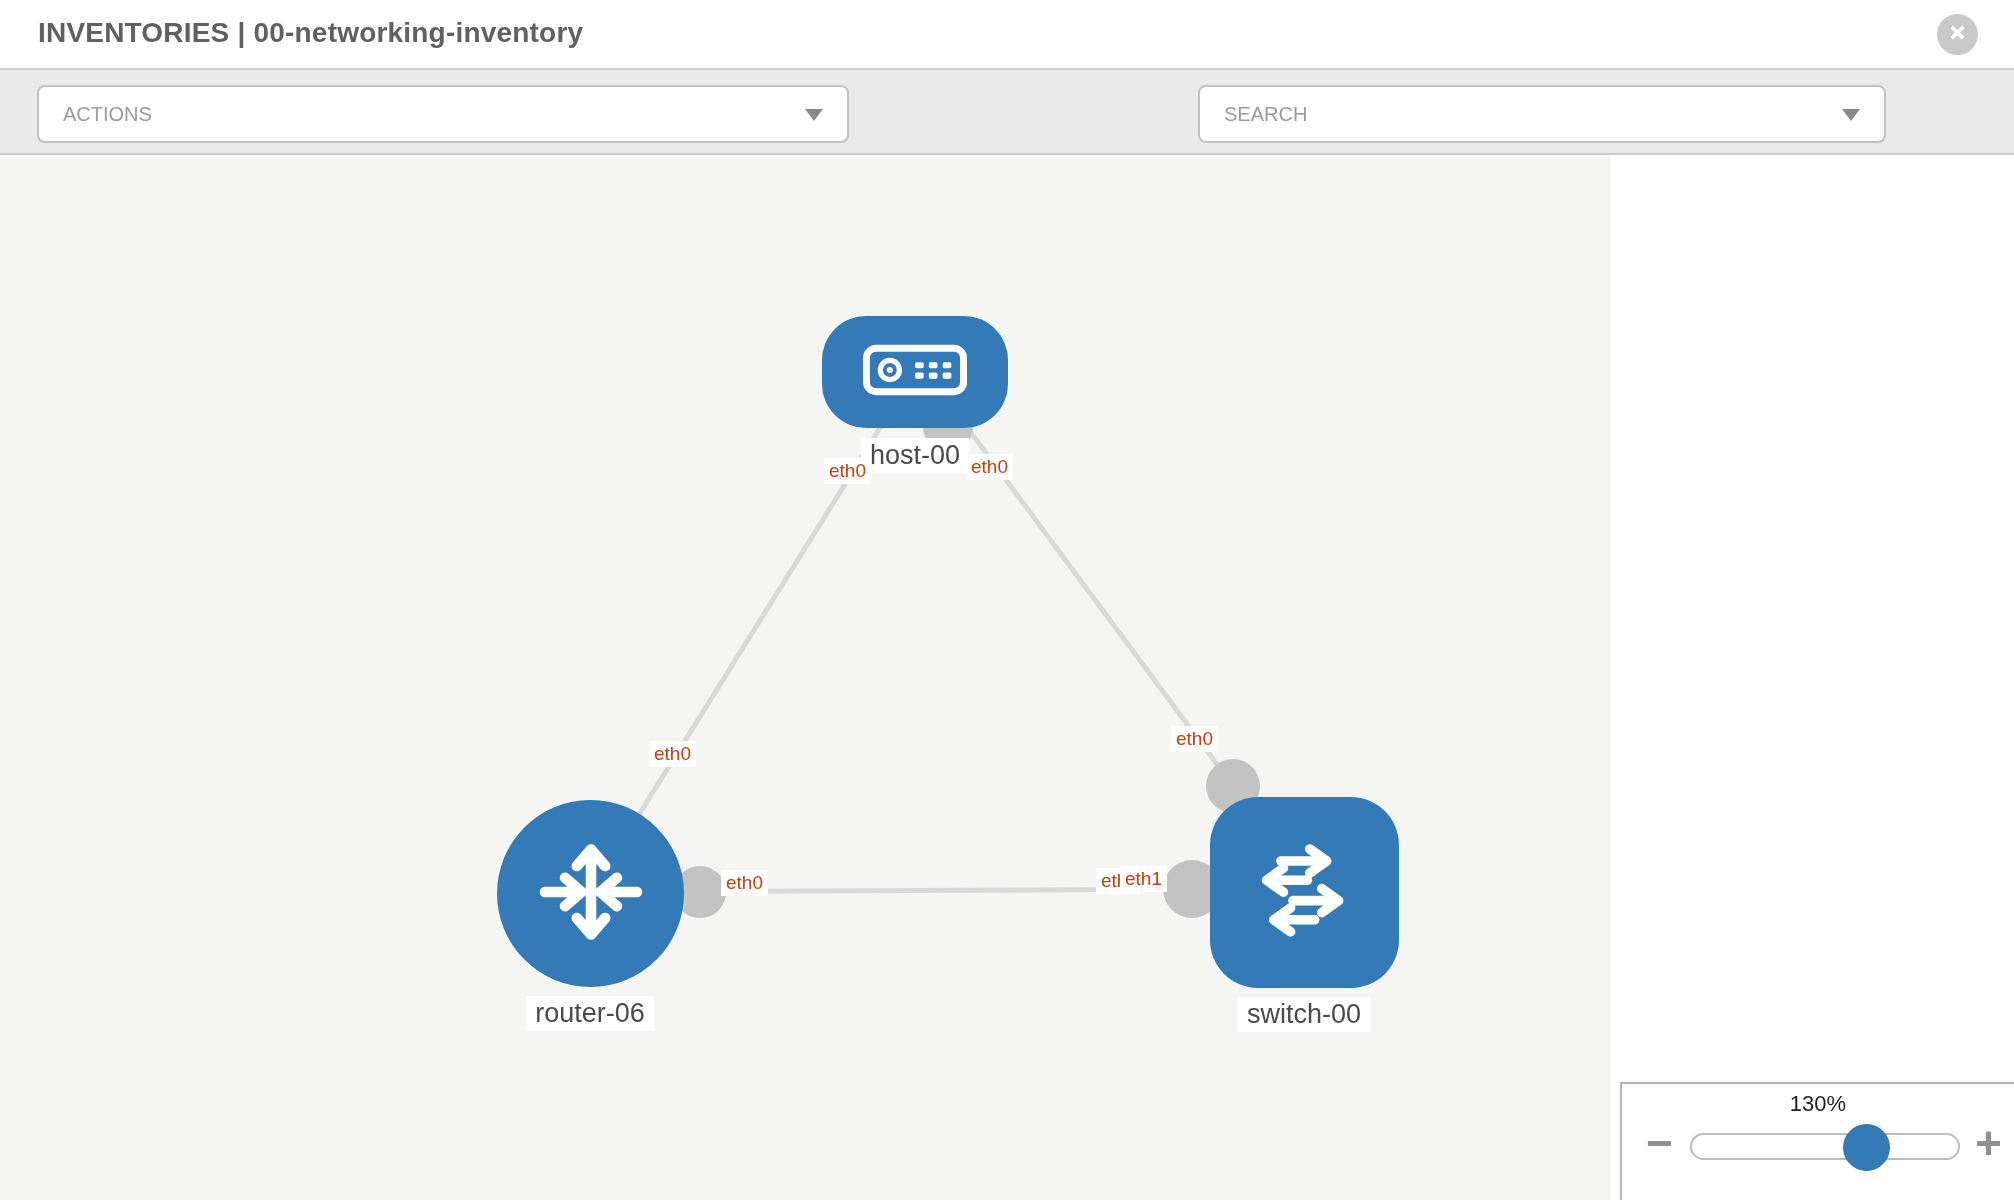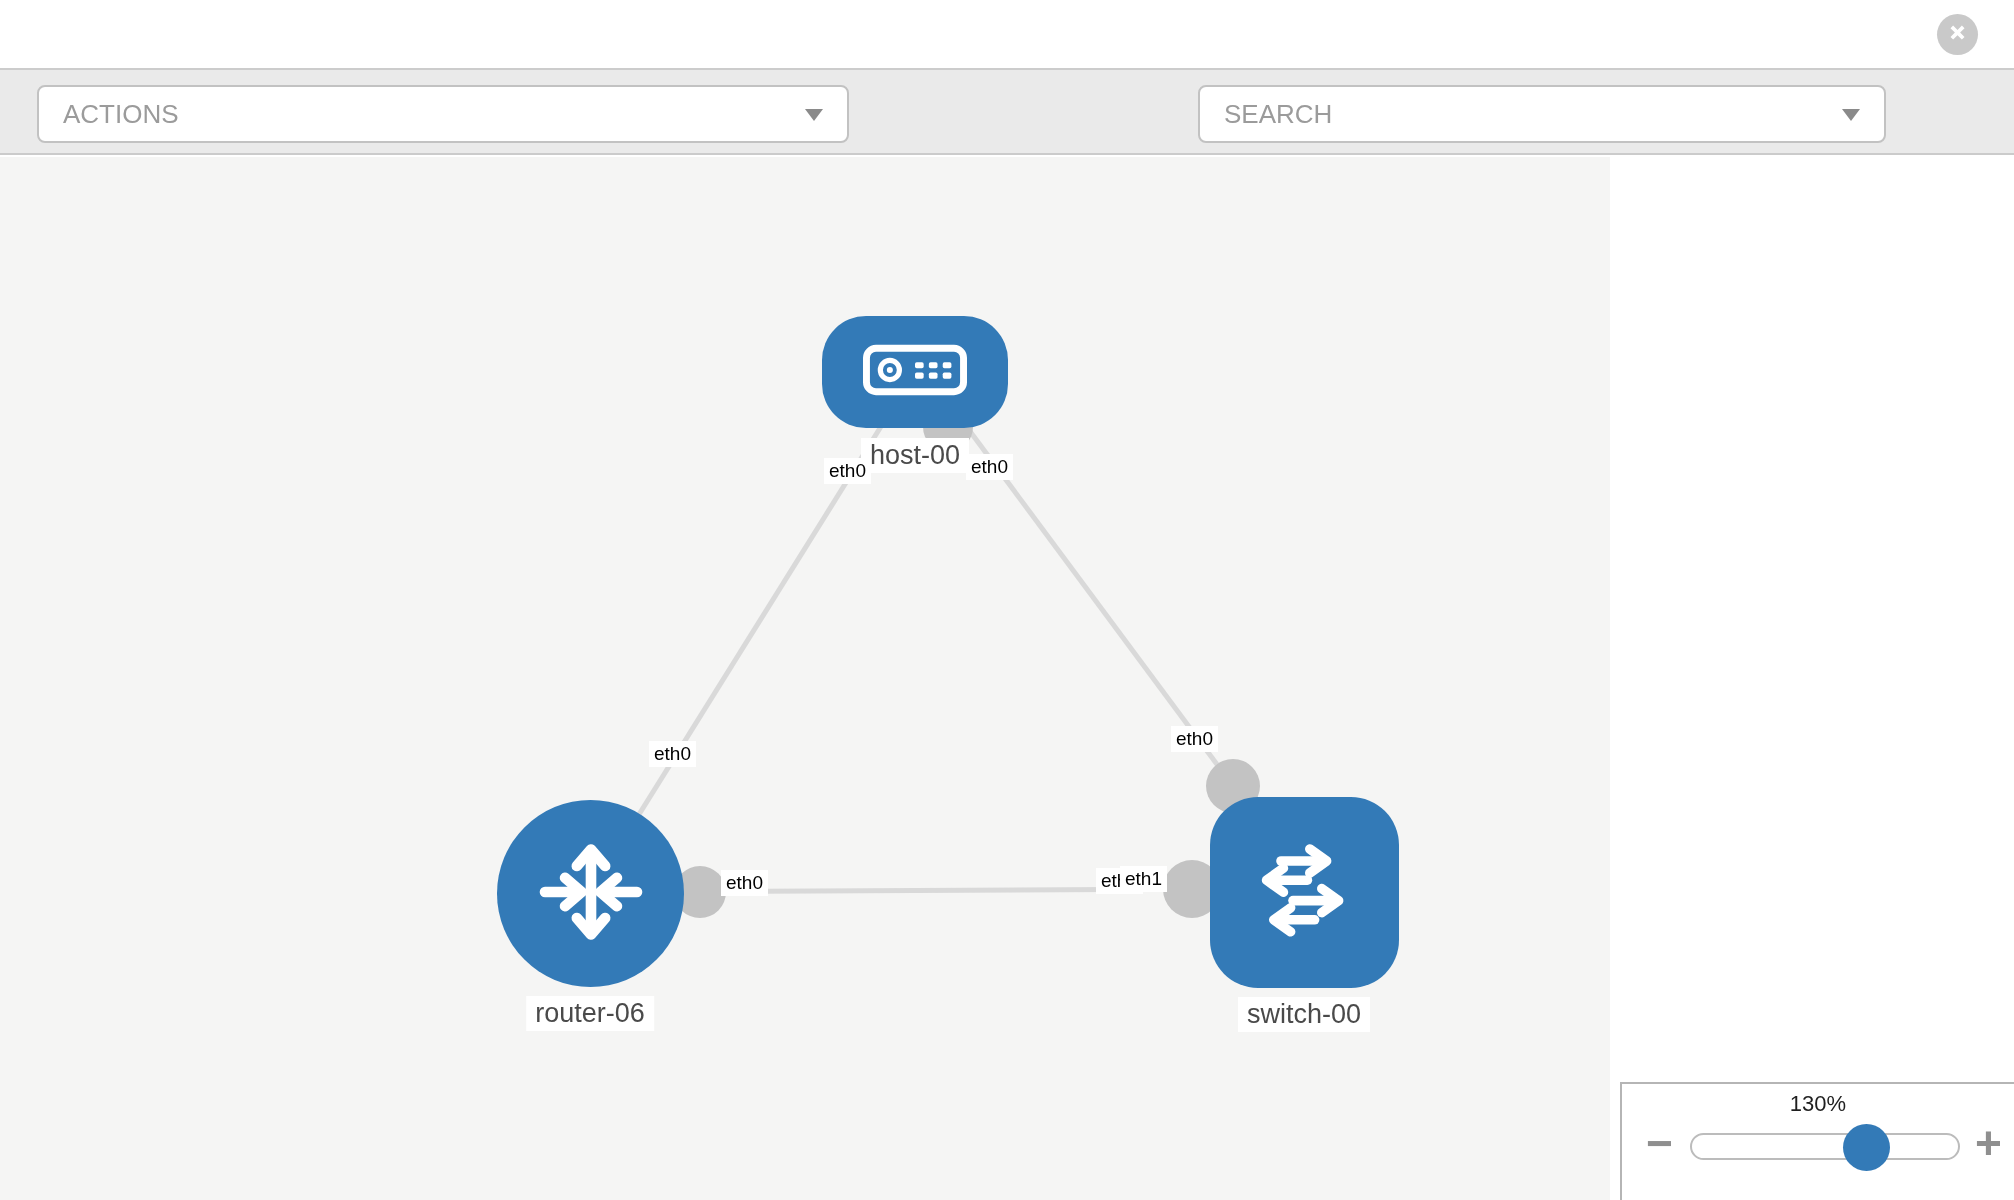--- a/index.html
+++ b/index.html
@@ -16,21 +16,21 @@
                border-radius:50%; background:#c9c9c9; cursor:pointer;
                display:flex; align-items:center; justify-content:center; }
   .close-btn svg { width:21px; height:21px; }
 
   
   .toolbar { position:absolute; left:0; top:70px; width:2014px; height:85px;
              background:#eaeaea; border-bottom:2px solid #cbcbcb; }
   .select-box { position:absolute; top:15px; height:58px; background:#fff;
                 border:2px solid #c2c2c2; border-radius:8px; display:flex;
                 align-items:center; padding:0 24px; cursor:pointer; }
-  .select-box .ph { font-size:26px; color:#9b9b9b; }
+  .select-box .ph { font-size:20px; color:#9b9b9b; }
   .caret { position:absolute; right:24px; top:50%; margin-top:-5px; width:0; height:0;
            border-left:9px solid transparent; border-right:9px solid transparent;
            border-top:12px solid #8a8a8a; }
   .actions-box { left:37px; width:812px; }
   .search-box  { left:1198px; width:688px; }
   .tool-icon { position:absolute; top:98px; width:48px; height:48px; cursor:pointer;
                display:flex; align-items:center; justify-content:center; color:#7e8590; }
   .wrench-btn { left:1062px; }
   .key-btn    { left:1118px; }
 
@@ -38,21 +38,21 @@
   .canvas { position:absolute; left:0; top:157px; width:1610px; height:1043px;
             background:#f5f5f4; }
   .edges { position:absolute; left:0; top:0; width:2014px; height:1043px; }
 
   .node { position:absolute; background:#337ab7; display:flex; align-items:center;
           justify-content:center; cursor:pointer; }
   .node-host   { left:822px; top:159px;  width:186px; height:112px; border-radius:44px; }
   .node-router { left:497px; top:643px;  width:187px; height:187px; border-radius:50%; }
   .node-switch { left:1210px; top:640px; width:189px; height:191px; border-radius:48px; }
 
-  .chip { position:absolute; background:#ffffff; color:#000000; white-space:nowrap;
+  .chip { position:absolute; background:#ffffff; color:#c2410c; white-space:nowrap;
           line-height:1.15; padding:2px 5px; }
   .name-chip { font-size:27px; color:#4a4a4a; padding:2px 9px; transform:translateX(-50%); }
   .port-chip { font-size:19px; }
   .overlap-wrap { position:absolute; width:96px; height:30px; }
   .overlap-wrap .back  { position:absolute; left:0;  top:2px; }
   .overlap-wrap .front { position:absolute; left:24px; top:0; }
 
   
   .zoom-panel { position:absolute; left:1620px; top:1082px; width:394px; height:118px;
                 background:#ffffff; border-top:2px solid #b5b5b5; border-left:2px solid #b5b5b5; }
@@ -66,20 +66,21 @@
                 background:#fff; border:2px solid #bcbcbc; border-radius:15px; cursor:pointer; }
   .zoom-thumb { position:absolute; left:151px; top:-11px; width:47px; height:47px;
                 border-radius:50%; background:#337ab7; cursor:grab; }
 </style>
 </head>
 <body>
 
 <div id="app">
 
   <div class="header">
+    <div class="header-title">INVENTORIES | 00-networking-inventory</div>
     <div class="close-btn">
       <span>
         <svg width="21" height="21" viewBox="0 0 24 24">
           <path d="M4 7 L7 4 L12 9 L17 4 L20 7 L15 12 L20 17 L17 20 L12 15 L7 20 L4 17 L9 12 Z" fill="#ffffff"></path>
         </svg>
       </span>
     </div>
   </div>
 
   <div class="toolbar">

